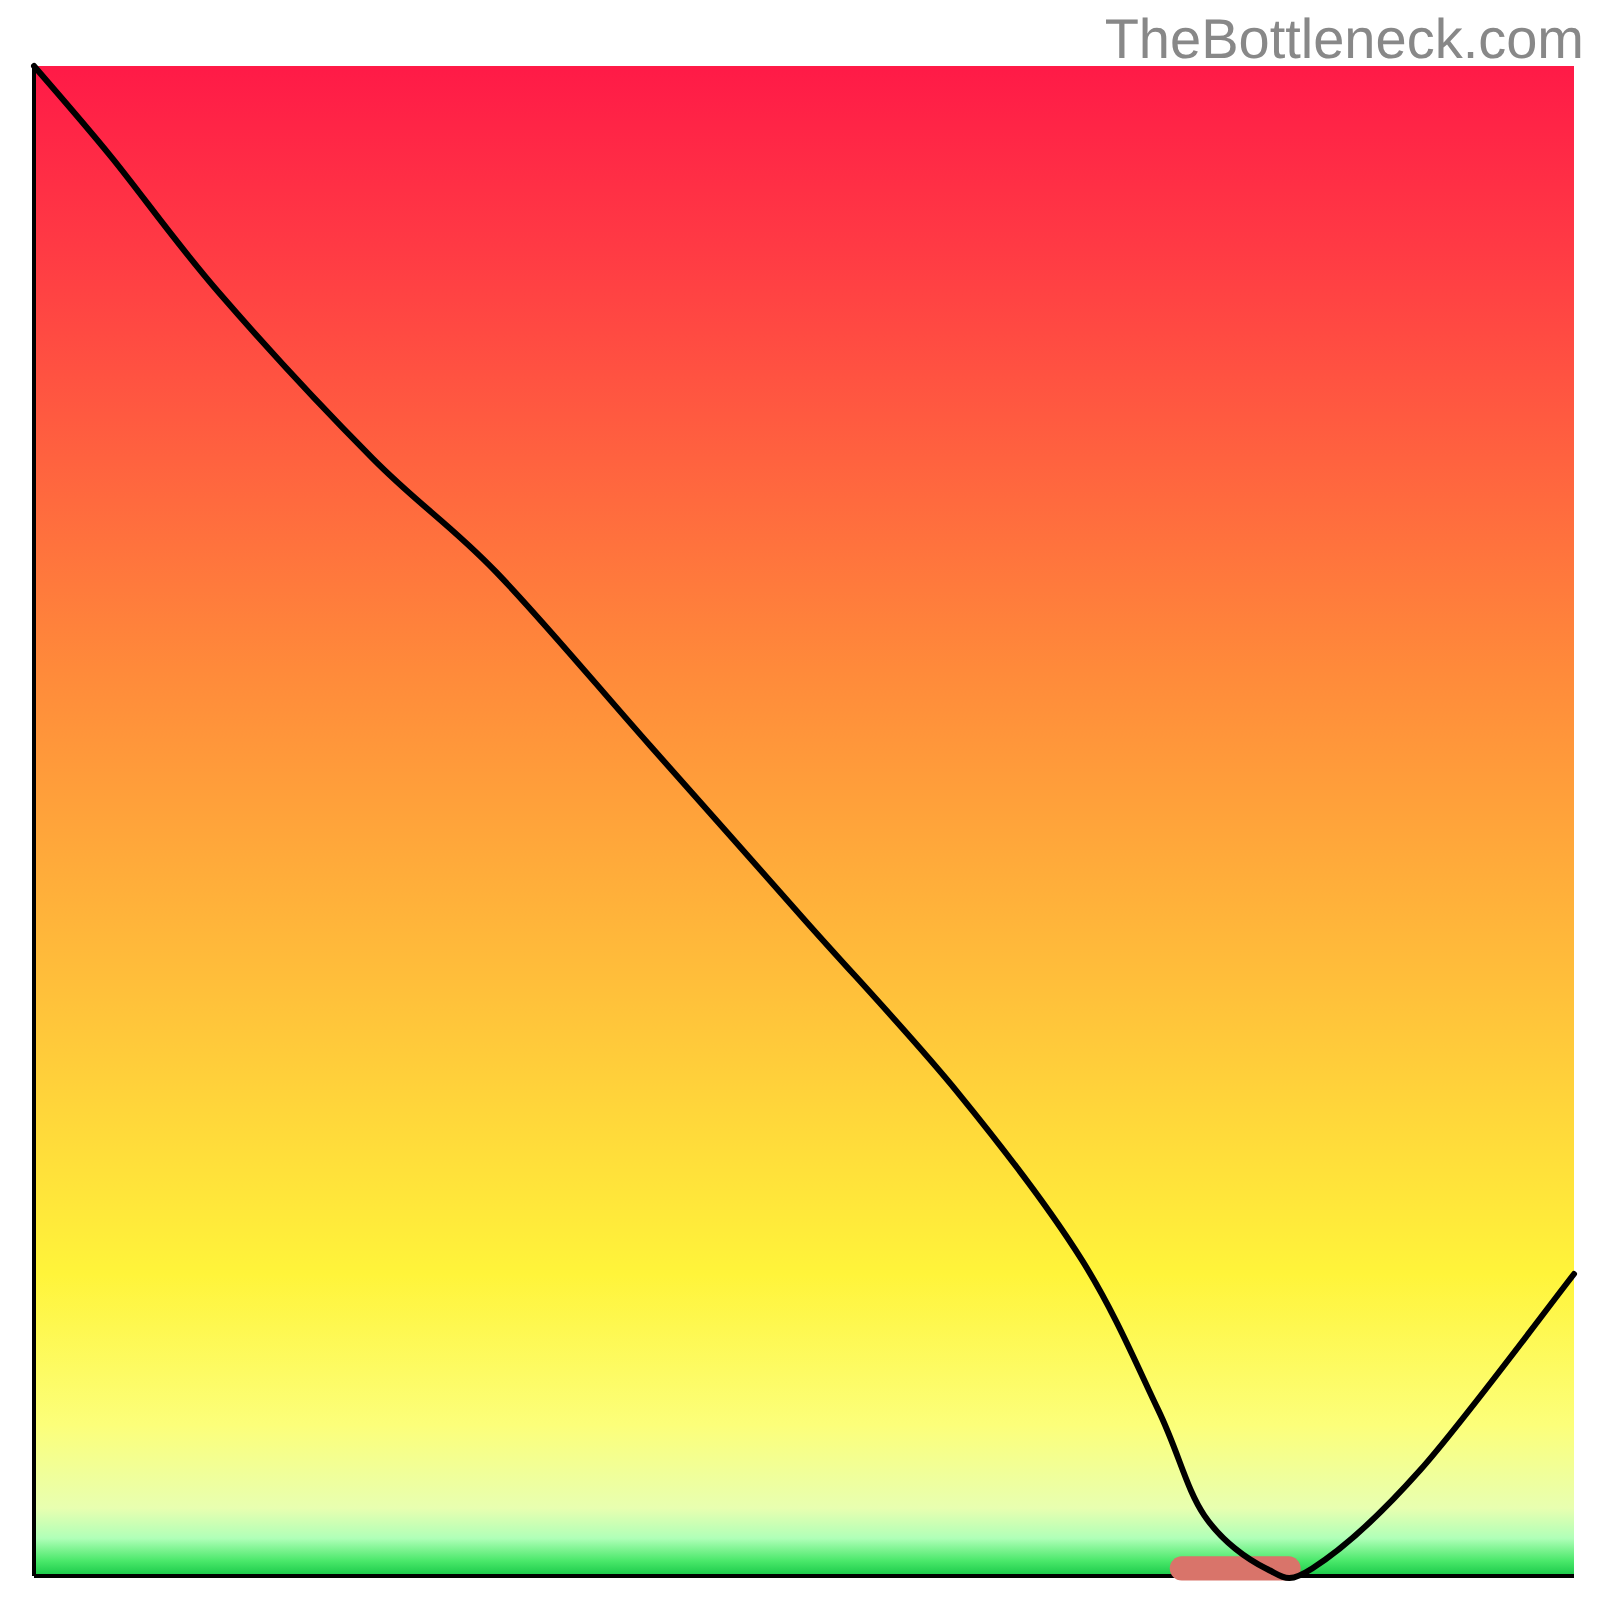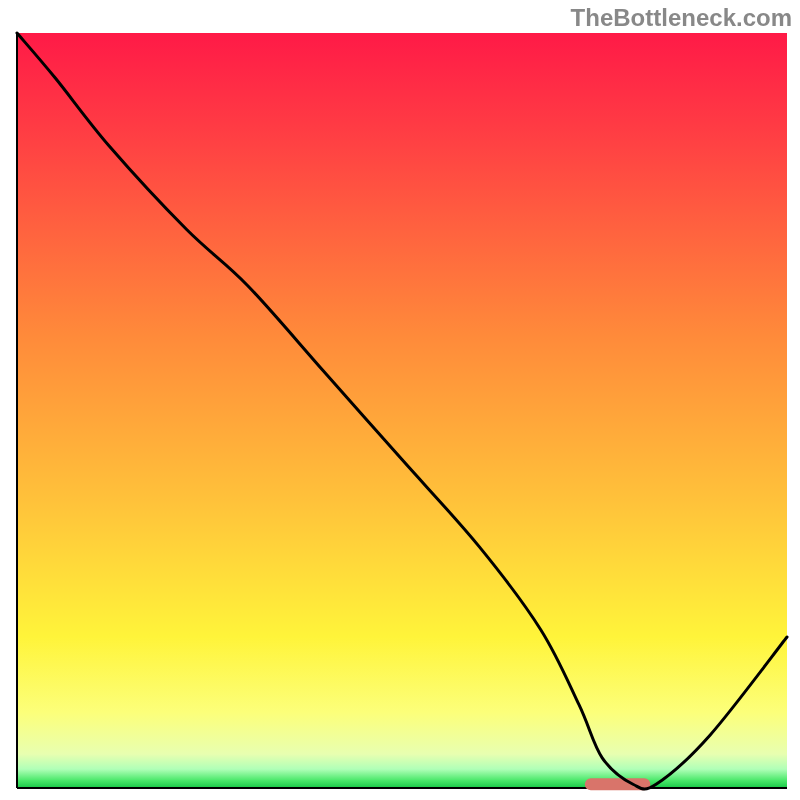--- a/index.html
+++ b/index.html
@@ -13,22 +13,22 @@
   }
   .chart-container {
     position: relative;
     width: 800px;
     height: 800px;
   }
   .watermark {
     position: absolute;
     top: 4px;
     right: 8px;
-    font-size: 24px;
-    font-weight: bold;
+    font-size: 28px;
+    font-weight: normal;
     color: #888888;
     z-index: 10;
   }
   svg {
     display: block;
   }
 </style>
 </head>
 <body>
 

